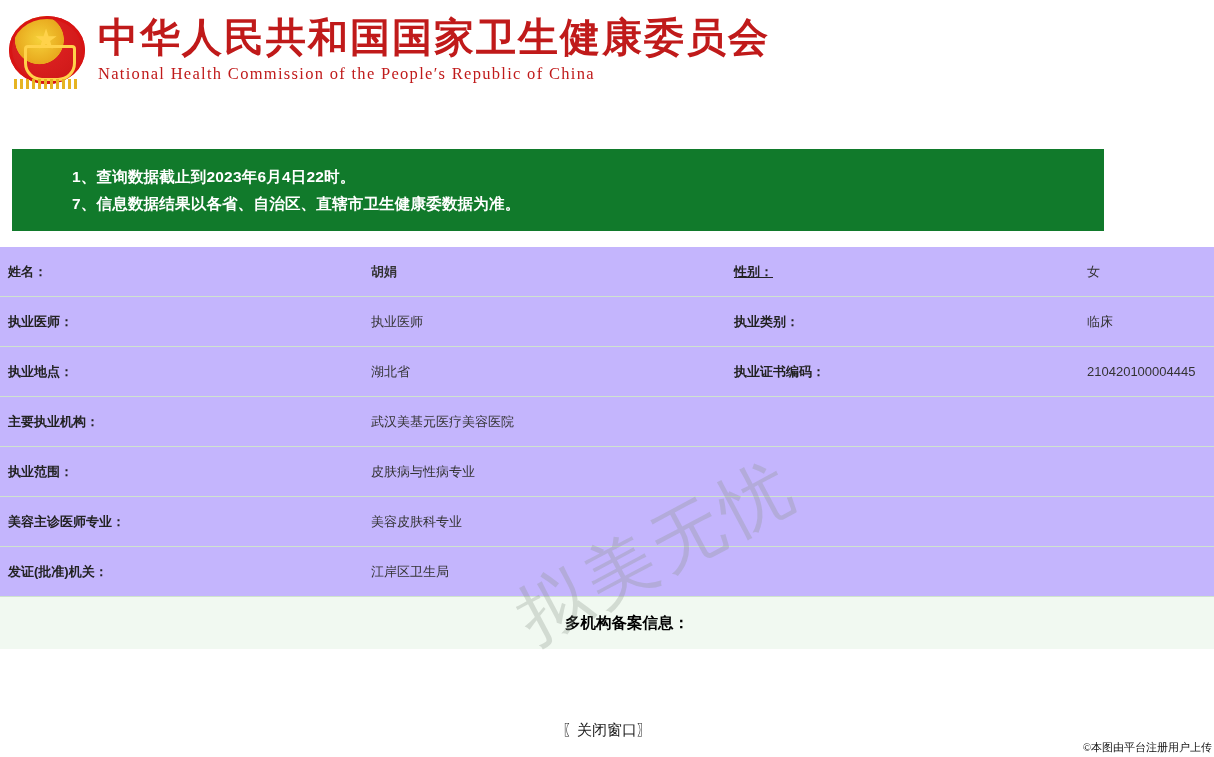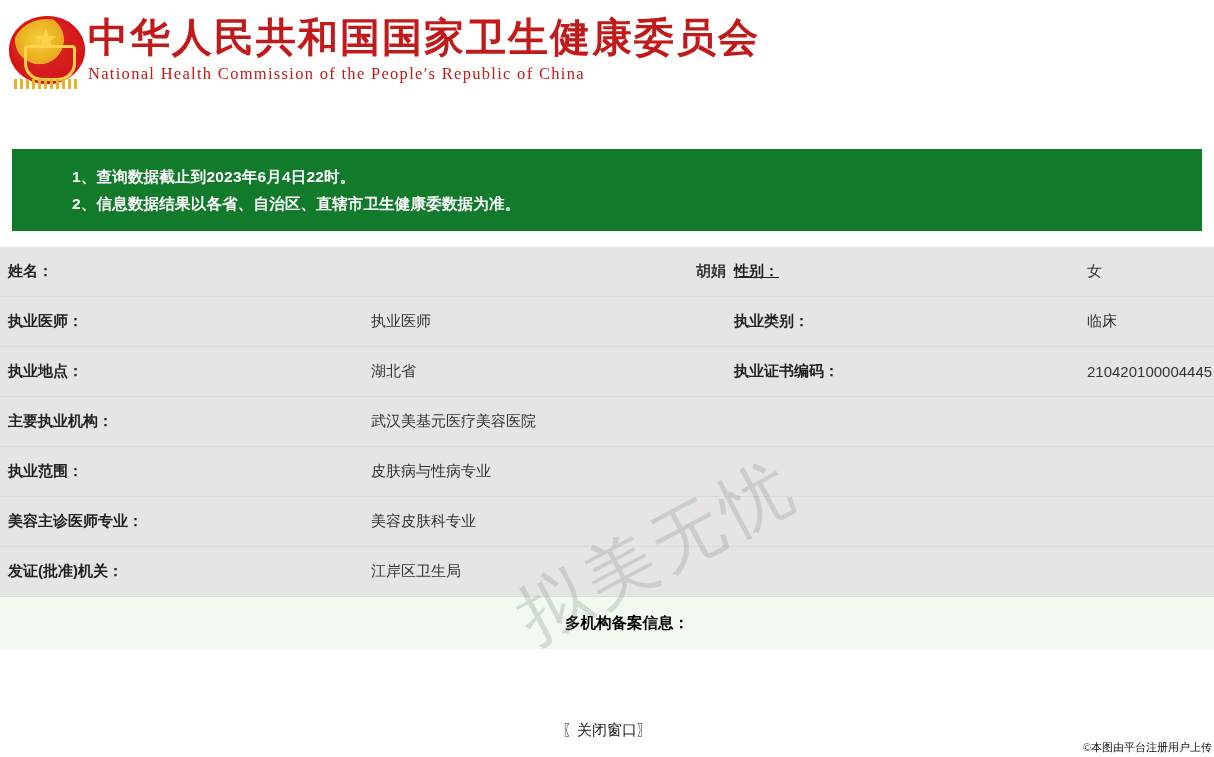--- a/index.html
+++ b/index.html
@@ -69,20 +69,21 @@
   }
   .emblem-stripes {
     position: absolute;
     left: 8px;
     bottom: 2px;
     width: 66px;
     height: 10px;
     background: repeating-linear-gradient(90deg, #e6b422 0 3px, transparent 3px 6px);
   }
   .header-text {
+    margin-left: 10px;
     display: flex;
     flex-direction: column;
     justify-content: center;
   }
   .header-cn {
     font-family: "Liberation Serif", serif;
     font-weight: bold;
     font-size: 40px;
     color: #c01a1a;
     letter-spacing: 2px;
@@ -98,21 +99,21 @@
     white-space: nowrap;
   }
 
   
   .notice {
     margin: 50px 12px 0 12px;
     background: #117a2b;
     color: #ffffff;
     padding: 14px 0 14px 60px;
     box-sizing: border-box;
-    width: 1190px;
+    width: 1092px;
   }
   .notice-line {
     font-size: 15.5px;
     line-height: 27px;
     font-weight: bold;
     letter-spacing: 0.2px;
     white-space: nowrap;
   }
 
   
@@ -122,38 +123,38 @@
     position: relative;
   }
   table.info {
     width: 100%;
     border-collapse: collapse;
     table-layout: fixed;
   }
   table.info td {
     border-bottom: 1px solid #cfe3cf;
     height: 49px;
-    font-size: 15px;
+    font-size: 13px;
     padding: 0 0 0 8px;
     vertical-align: middle;
-    background: #e5e5e5;
+    background: #c4b5fd;
   }
   td.label {
     font-weight: bold;
     color: #222;
   }
   td.value {
     color: #333;
     padding-left: 0;
   }
   td.value.bold {
     font-weight: bold;
   }
   .col-l1 { width: 355px; }
-  .col-v1 { width: 355px; text-align: right; }
+  .col-v1 { width: 355px; }
   .col-l2 { width: 345px; text-decoration: underline; }
   .col-v2 { width: 159px; }
   .pad-left-1 { padding-left: 8px; }
 
   tr.multi td {
     text-align: center;
     font-weight: bold;
     font-size: 15.5px;
     height: 52px;
     border-bottom: none;
@@ -209,21 +210,21 @@
     </div>
     <div class="header-text">
       <div class="header-cn">中华人民共和国国家卫生健康委员会</div>
       <div class="header-en">National Health Commission of the People′s Republic of China</div>
     </div>
   </div>
 </div>
 
 <div class="notice">
   <div class="notice-line">1、查询数据截止到2023年6月4日22时。</div>
-  <div class="notice-line">2、信息数据结果以各省、自治区、直辖市卫生健康委数据为准。</div>
+  <div class="notice-line">7、信息数据结果以各省、自治区、直辖市卫生健康委数据为准。</div>
 </div>
 
 <div class="table-wrap">
   <div class="watermark">拟美无忧</div>
   <table class="info">
     <tbody>
         <tr>
       <td class="label col-l1">姓名：</td>
       <td class="value col-v1 bold pad-left-1">胡娟</td>
       <td class="label col-l2">性别：</td>

